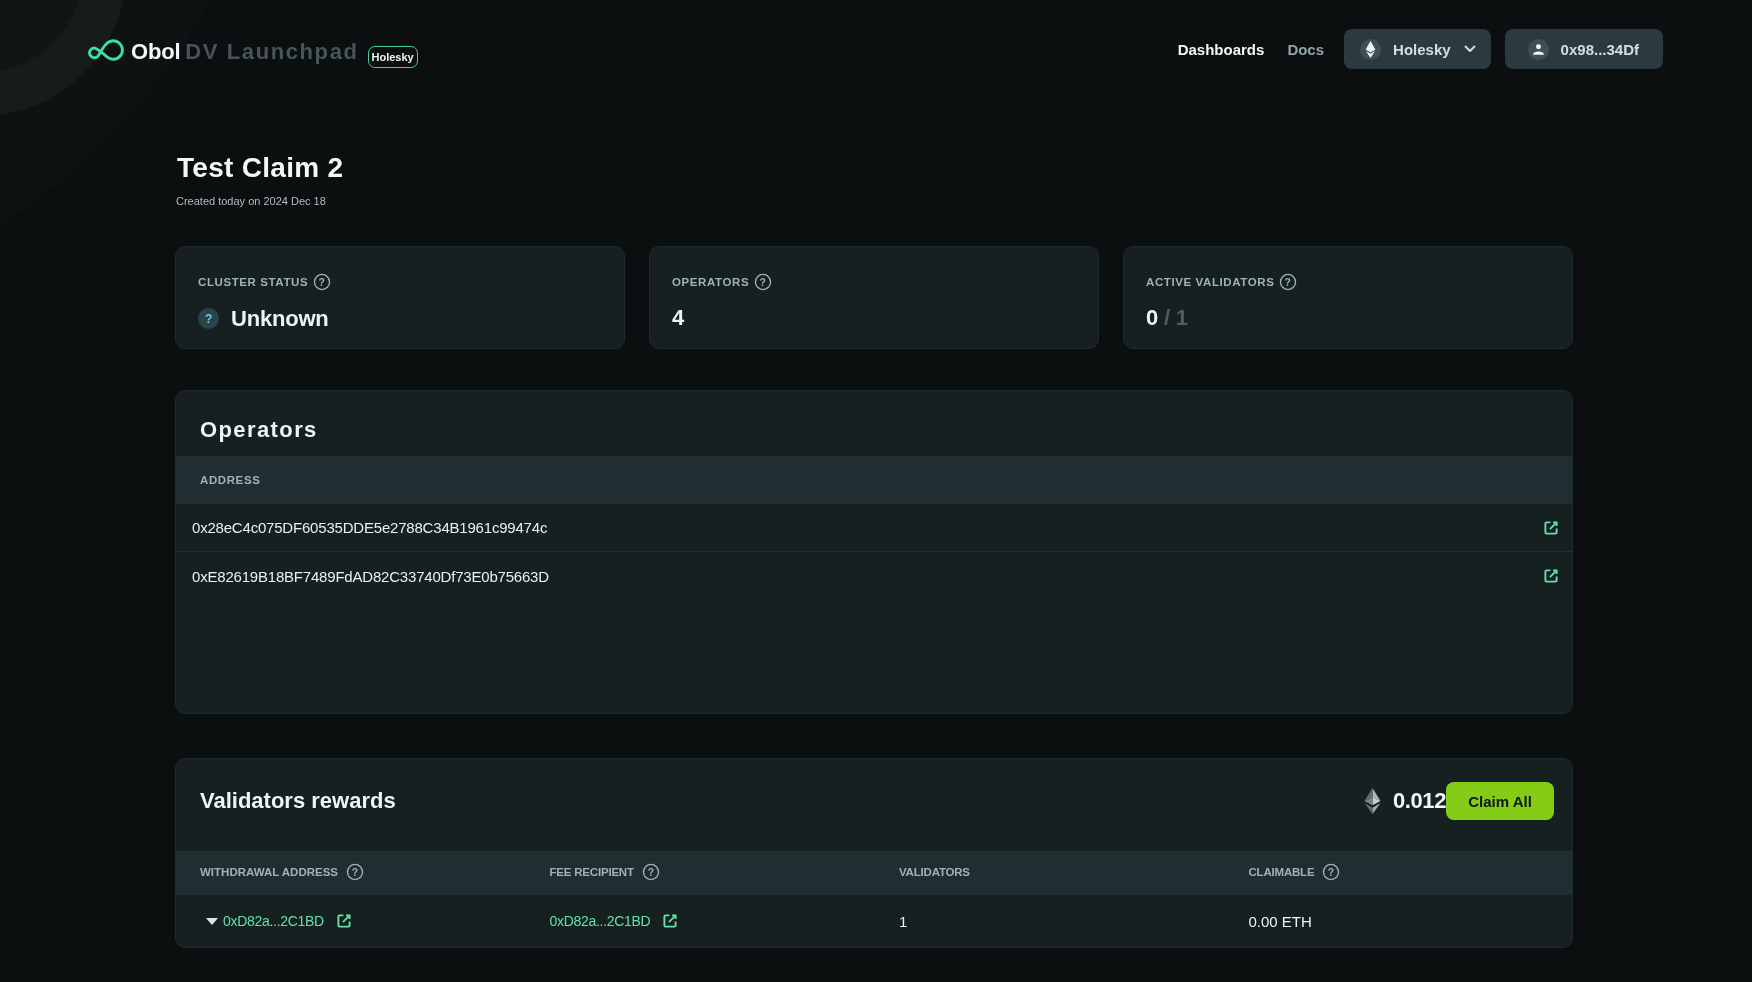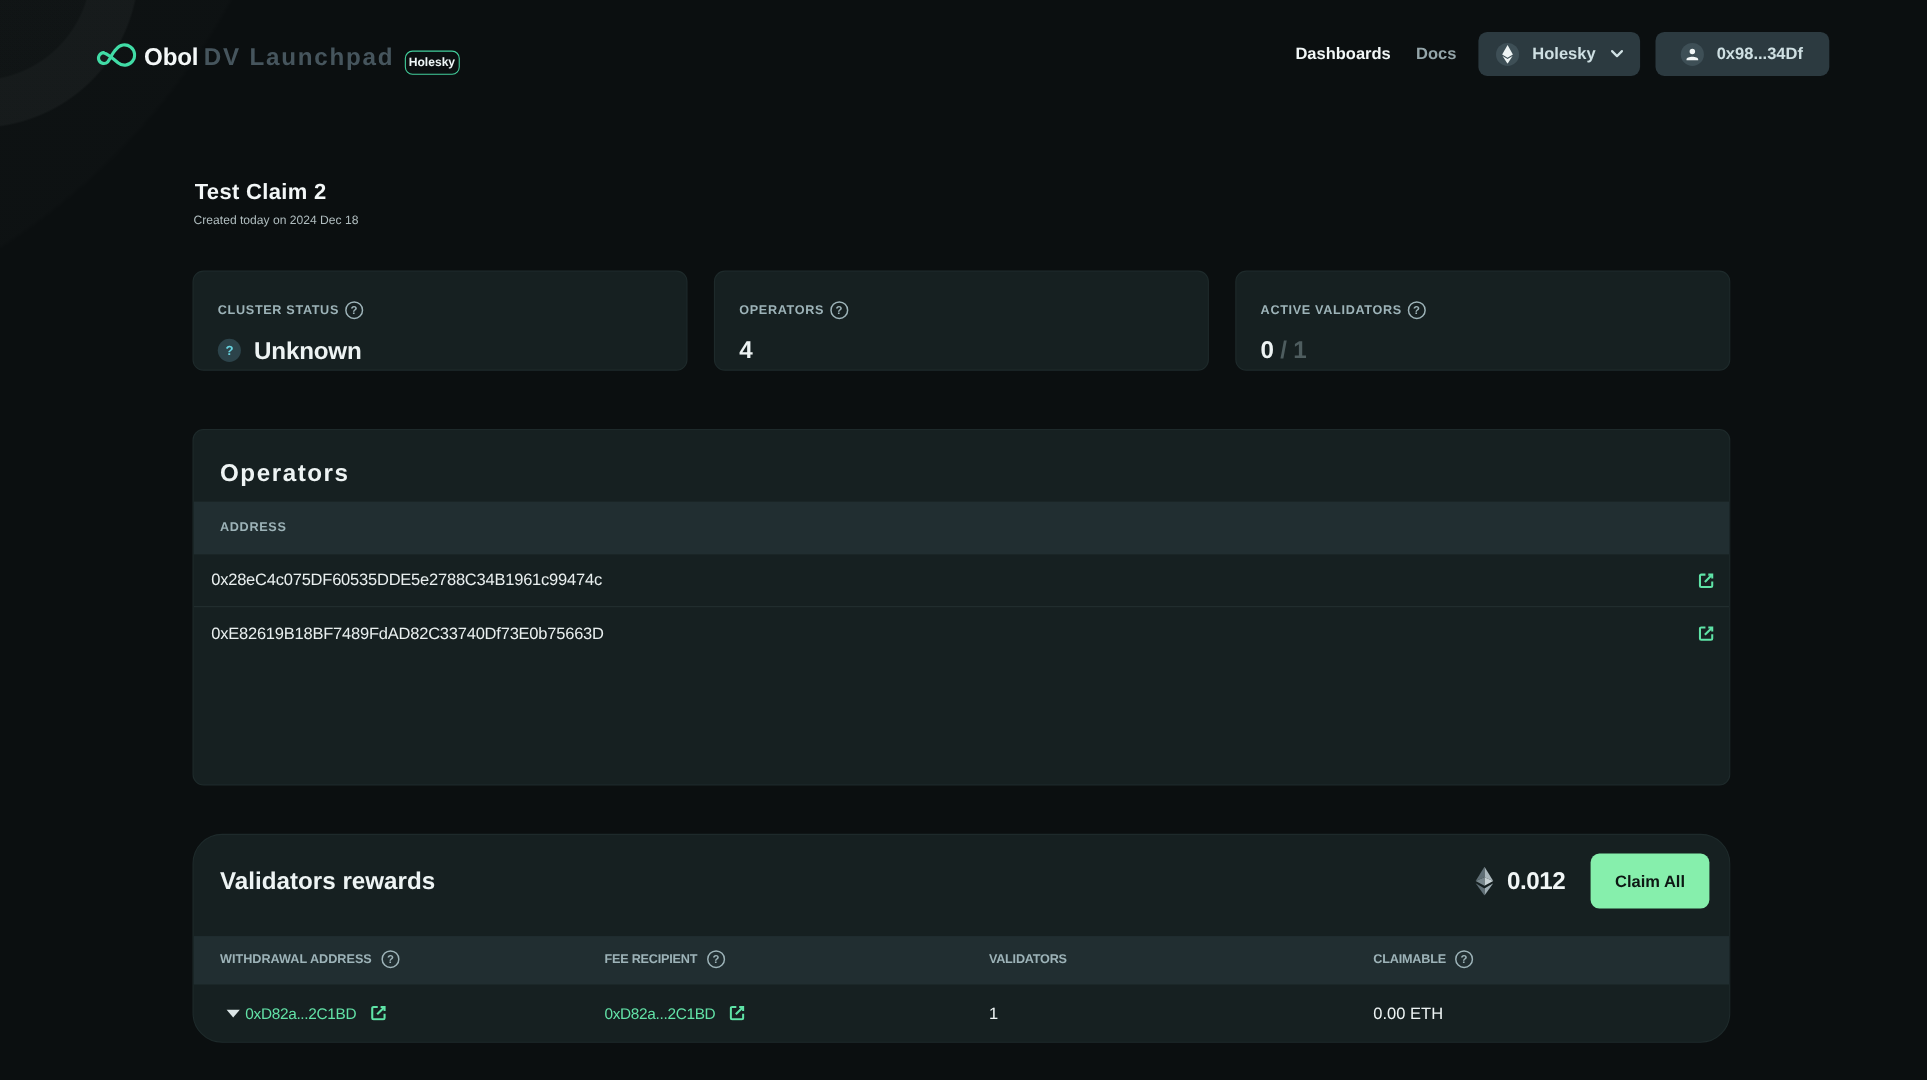--- a/index.html
+++ b/index.html
@@ -31,57 +31,57 @@
   .pillbtn { height:40px; background:#2c3a40; border-radius:8px; display:flex; align-items:center;
     padding:0 15px 0 16px; margin-left:20px; }
   .pillbtn.acct { padding:0 24px 0 23px; margin-left:14px; }
   .pillbtn .circ { width:21px; height:21px; border-radius:50%; background:#3e4f56; display:flex;
     align-items:center; justify-content:center; flex:none; }
   .pillbtn .lbl { color:#cfe0e3; font-size:15px; font-weight:700; margin-left:12px; }
   .pillbtn .chev { margin-left:13px; }
 
   
   .content { position:absolute; left:175px; width:1398px; top:0; }
-  h1 { position:absolute; left:2px; top:164px; font-size:20px; font-weight:700; color:#f3f7f7; letter-spacing:0.3px; }
+  h1 { position:absolute; left:2px; top:152px; font-size:28px; font-weight:700; color:#f3f7f7; letter-spacing:0.3px; }
   .subtitle { position:absolute; left:1px; top:195px; font-size:11px; color:#b0bdbf; }
 
   .cards { position:absolute; top:246px; width:1398px; display:flex; gap:24px; }
-  .statcard { flex:1; height:91px; background:#162021; border:1px solid #1e2a2b; border-radius:10px; padding:26px 24px 0 22px; }
+  .statcard { flex:1; height:103px; background:#162021; border:1px solid #1e2a2b; border-radius:10px; padding:26px 24px 0 22px; }
   .cardlabel { display:flex; align-items:center; gap:5px; color:#9db3b8; font-size:11.5px; line-height:14px;
     font-weight:700; letter-spacing:0.6px; }
   .cardvalue { margin-top:14.5px; font-size:22px; line-height:26px; font-weight:700; color:#edf3f3; display:flex; align-items:center; letter-spacing:-0.2px; }
   .qbadge { width:21px; height:21px; border-radius:50%; background:#2c434a; color:#67d3e0;
     font-size:12px; font-weight:700; display:flex; align-items:center; justify-content:center; margin-right:12px; }
   .dim { color:#4e5d5f; font-weight:700; }
   .vtx3 { position:relative; top:0px; }
   .vtx1 { position:relative; top:-1px; }
 
   .panel { position:absolute; left:0; width:1398px; background:#162021; border:1px solid #1e2a2b; border-radius:10px; overflow:hidden; }
   .panel.ops { top:390px; height:324px; }
-  .panel.rew { top:758px; height:190px;border-radius:27px; }
+  .panel.rew { top:758px; height:190px; }
   .paneltitle { font-size:22px; font-weight:700; color:#eef4f4; }
   .ops .paneltitle { letter-spacing:1.4px; padding:26px 0 0 24px; line-height:25px; }
   .thead { background:#212e31; display:flex; align-items:center; }
   .ops .thead { height:48px; margin-top:14px; }
   .thlabel { color:#9db3b8; font-size:11.5px; font-weight:700; letter-spacing:-0.2px; display:flex; align-items:center; gap:6px;}
   .ops .thlabel { letter-spacing:0.6px; }
   .wda { letter-spacing:0px !important; }
   .ops .thlabel { padding-left:24px; }
   .oprow { height:48px; display:flex; align-items:center; justify-content:space-between;
     padding:0 14px 0 16px; border-bottom:1px solid #232f30; font-size:15px; letter-spacing:-0.2px; color:#e9efef; }
   .oprow:last-child { border-bottom:none; }
   .oprow.bold { font-weight:700; }
 
   
   .rewhead { height:92px; display:flex; align-items:center; padding:0 18px 8px 24px; }
   .rewhead .paneltitle { font-size:22px; }
   .rewspacer { flex:1; }
   .ethamount { display:flex; align-items:center; gap:12px; font-size:22px; font-weight:700; color:#f1f6f6; letter-spacing:-0.4px; }
-  .claimbtn { width:108px; height:50px; background:#86efac; border-radius:8px; color:#0d1713;
-    font-size:15px; font-weight:700; display:flex; align-items:center; justify-content:center; margin-left:23px; }
+  .claimbtn { width:108px; height:38px; background:#84cc16; border-radius:8px; color:#0d1713;
+    font-size:15px; font-weight:700; display:flex; align-items:center; justify-content:center; }
   .rew .thead { height:44px; padding-bottom:3px; }
   .rewcols { display:flex; width:100%;justify-content:space-between; }
   .rewcols .c { width:349.5px; display:flex; align-items:center; gap:8px; padding-left:24px; box-sizing:border-box; flex:none; }
   .rewrow { height:52px; display:flex; align-items:center; }
   .greenlink { color:#62e2a7; font-size:14px; letter-spacing:-0.3px; display:flex; align-items:center; }
   .caret { width:0; height:0; border-left:6px solid transparent; border-right:6px solid transparent;
     border-top:7.5px solid #dce6e7; margin-right:-3px; }
   .extic { margin-left:13px; display:flex; }
   .cellwhite { font-size:15px; color:#edf3f3; }
 </style>

